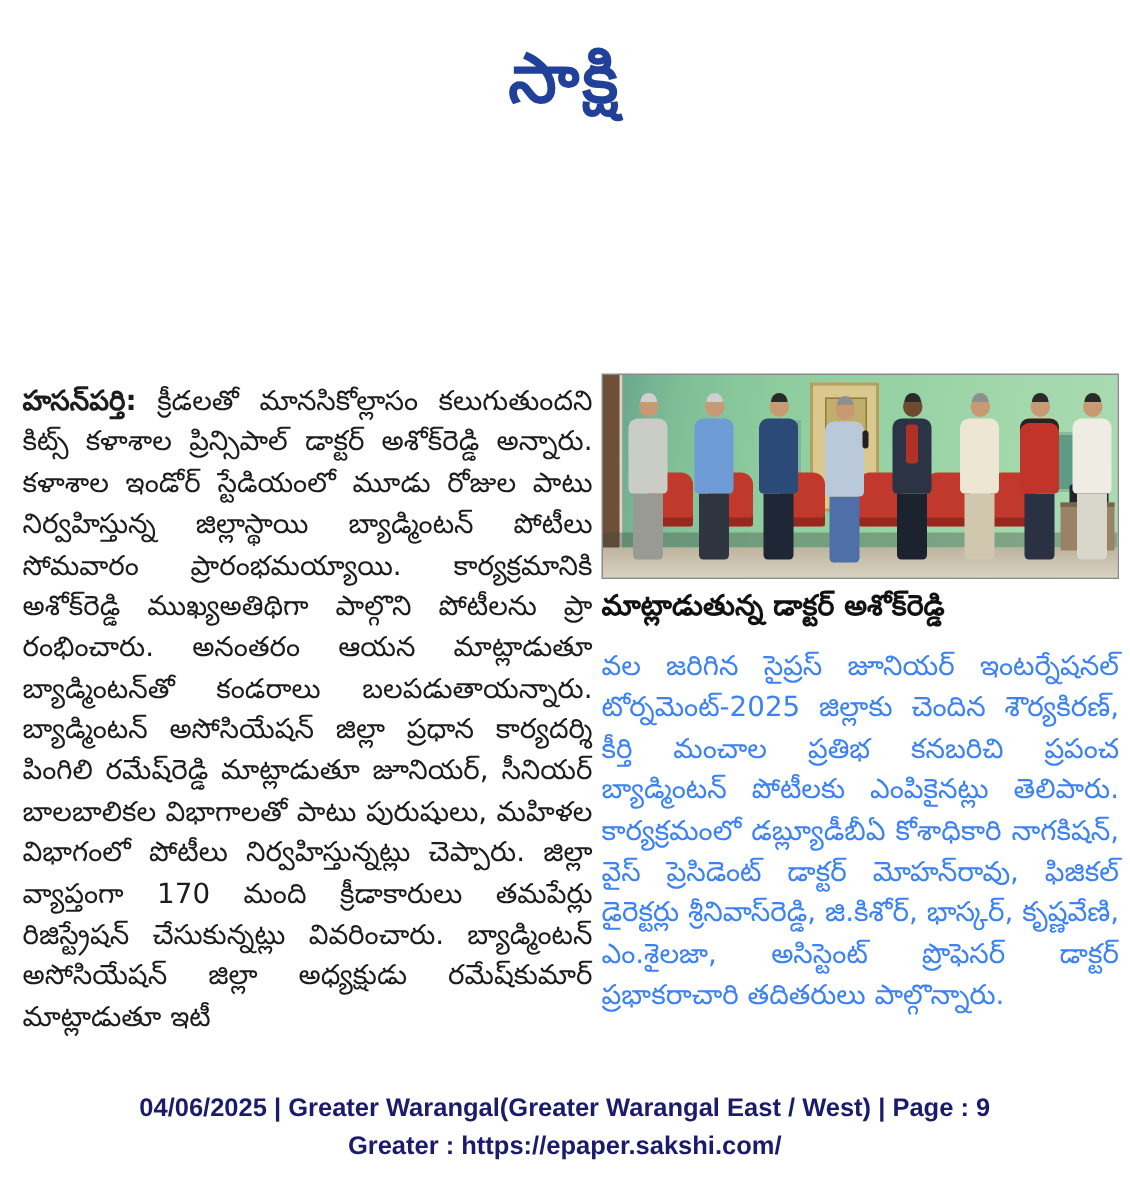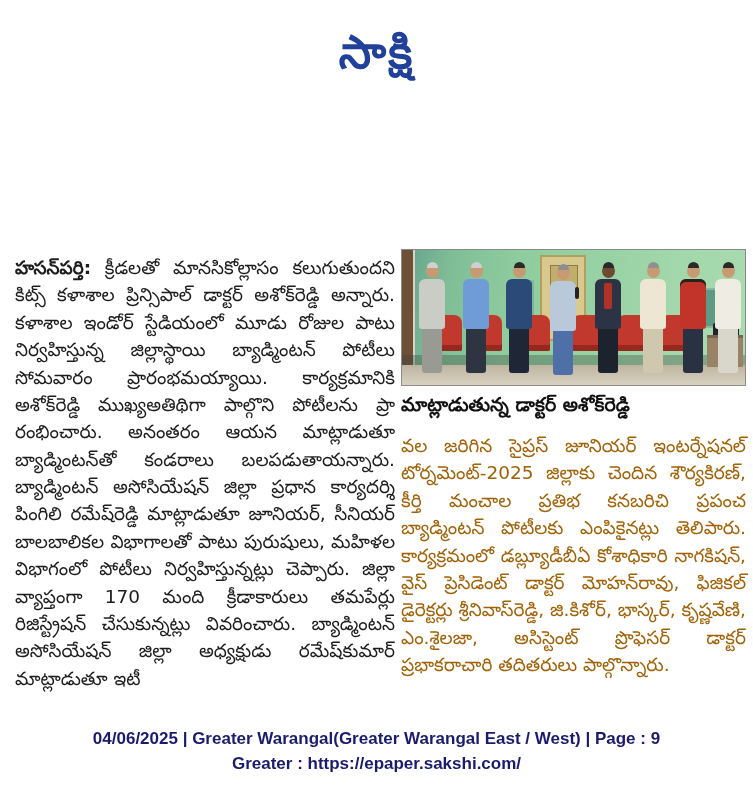--- a/index.html
+++ b/index.html
@@ -76,21 +76,21 @@
   .p7 .torso{background:#c2342a;box-shadow:inset 0 3px 0 #27211f;} .p7 .legs{background:#2a3142;}
   .p8 .torso{background:#efece4;} .p8 .legs{background:#d9d6cc;}
   .mic { position:absolute; right:-3px; top:6px; width:4px; height:12px; background:#222; border-radius:2px; }
   
   .caption {
     margin-top:7px; font-size:19px; font-weight:bold; color:#111;
     font-family:"DejaVu Sans","Liberation Sans",sans-serif;
   }
   .col-right {
     margin-top:12px; width:345px;
-    font-size:18.5px; line-height:1.48; color:#a16207; text-align:justify;
+    font-size:18.5px; line-height:1.48; color:#3b82f6; text-align:justify;
     font-family:"DejaVu Sans","Liberation Sans",sans-serif;
   }
   
   .footer {
     position:absolute; top:727px; left:0; width:100%;
     text-align:center; color:#1b1b6e;
     font-size:17px; font-weight:bold; line-height:1.45;
   }
   .footer .src { font-weight:bold; }
 </style>

